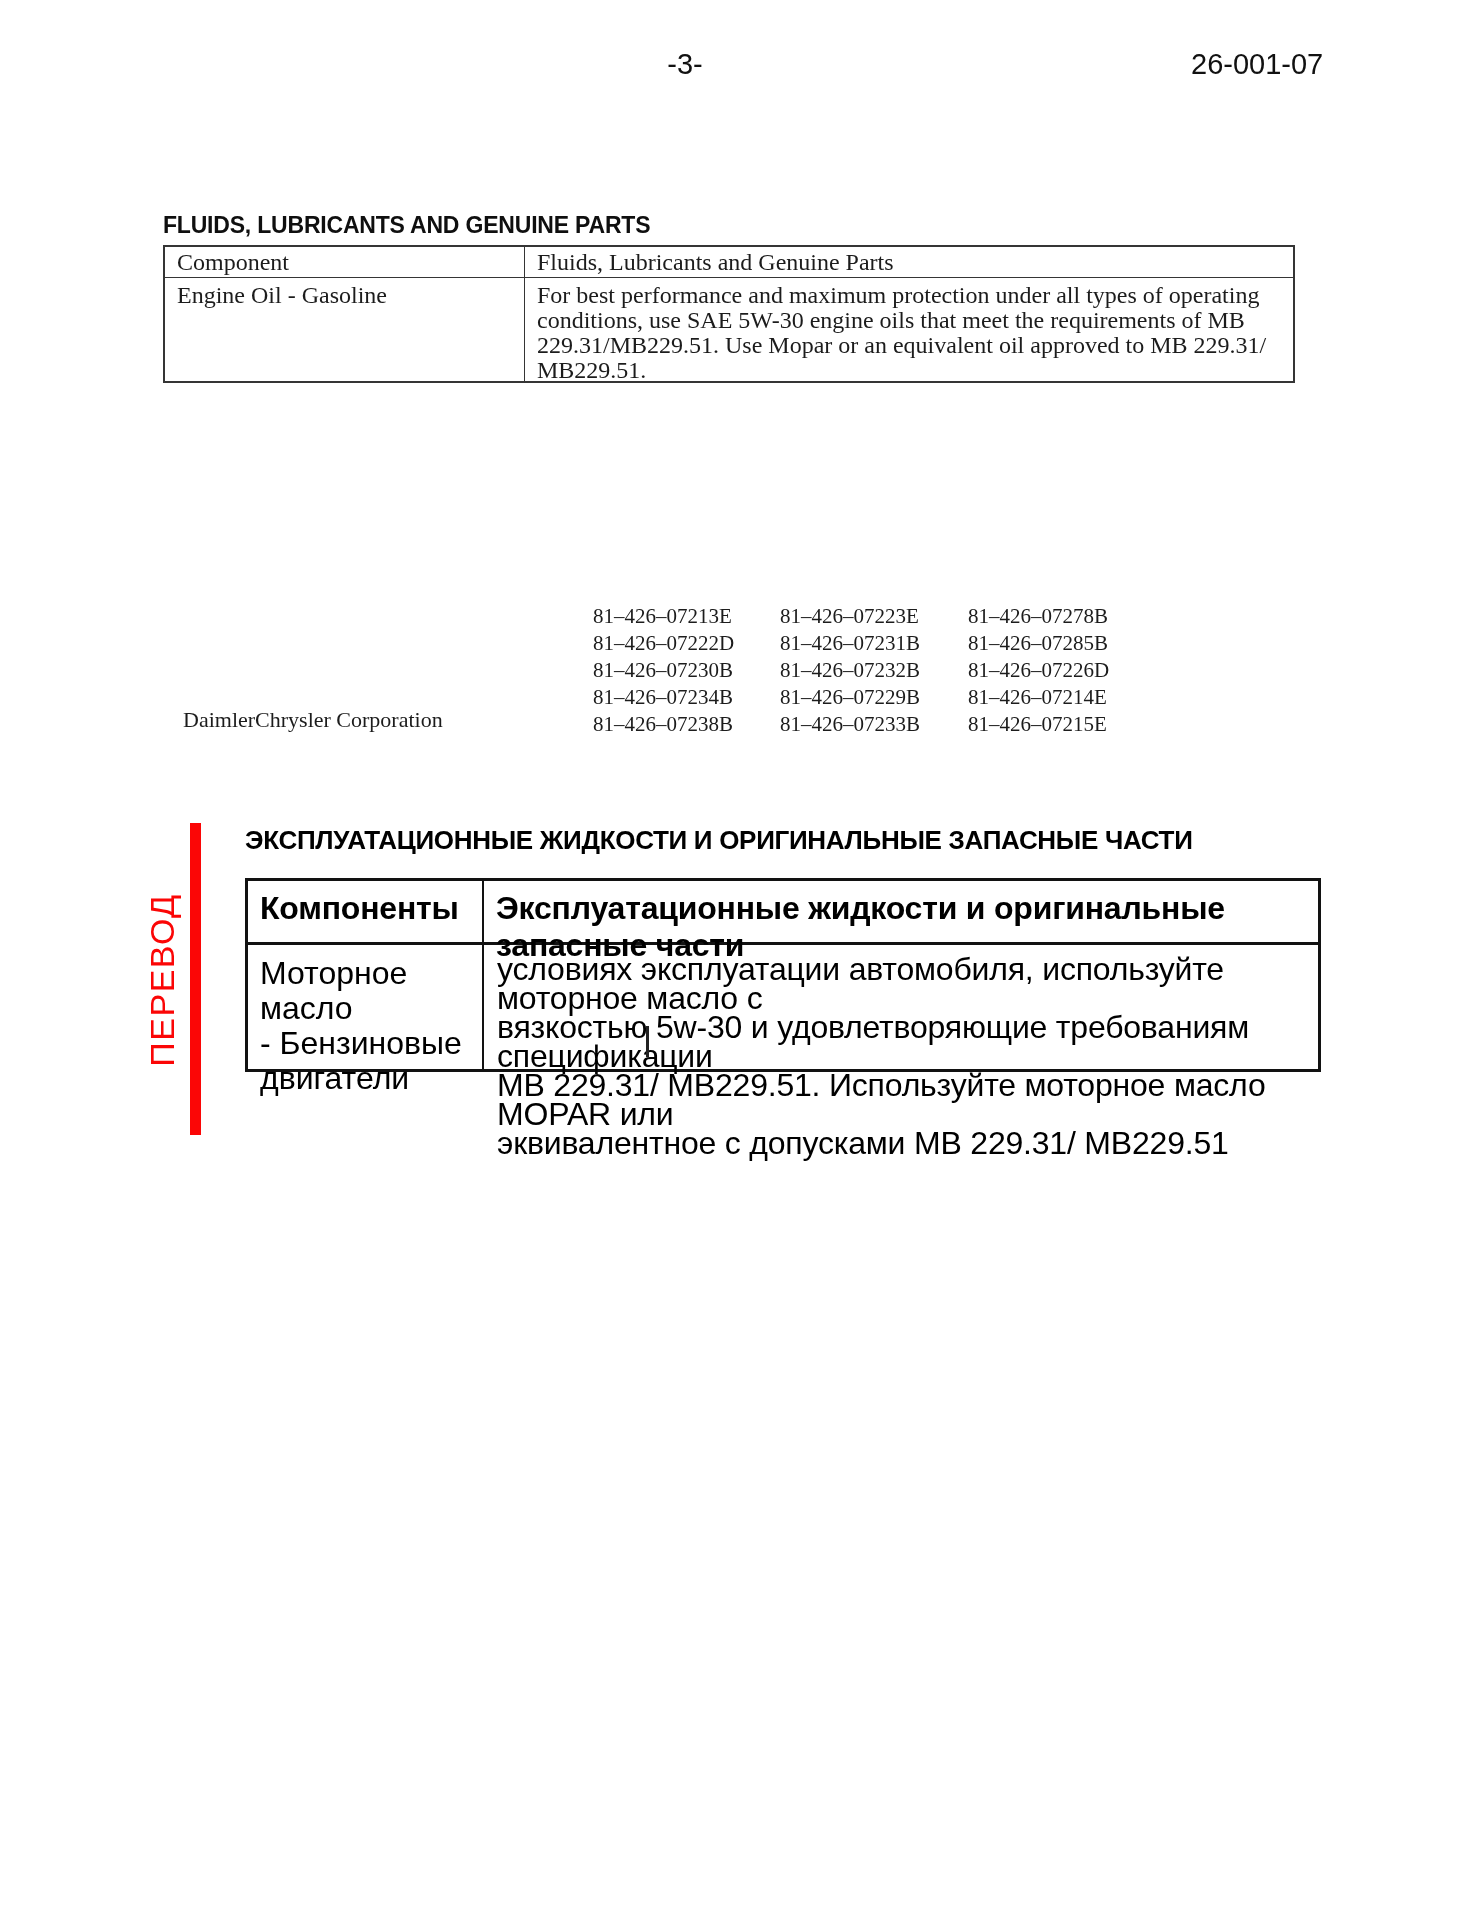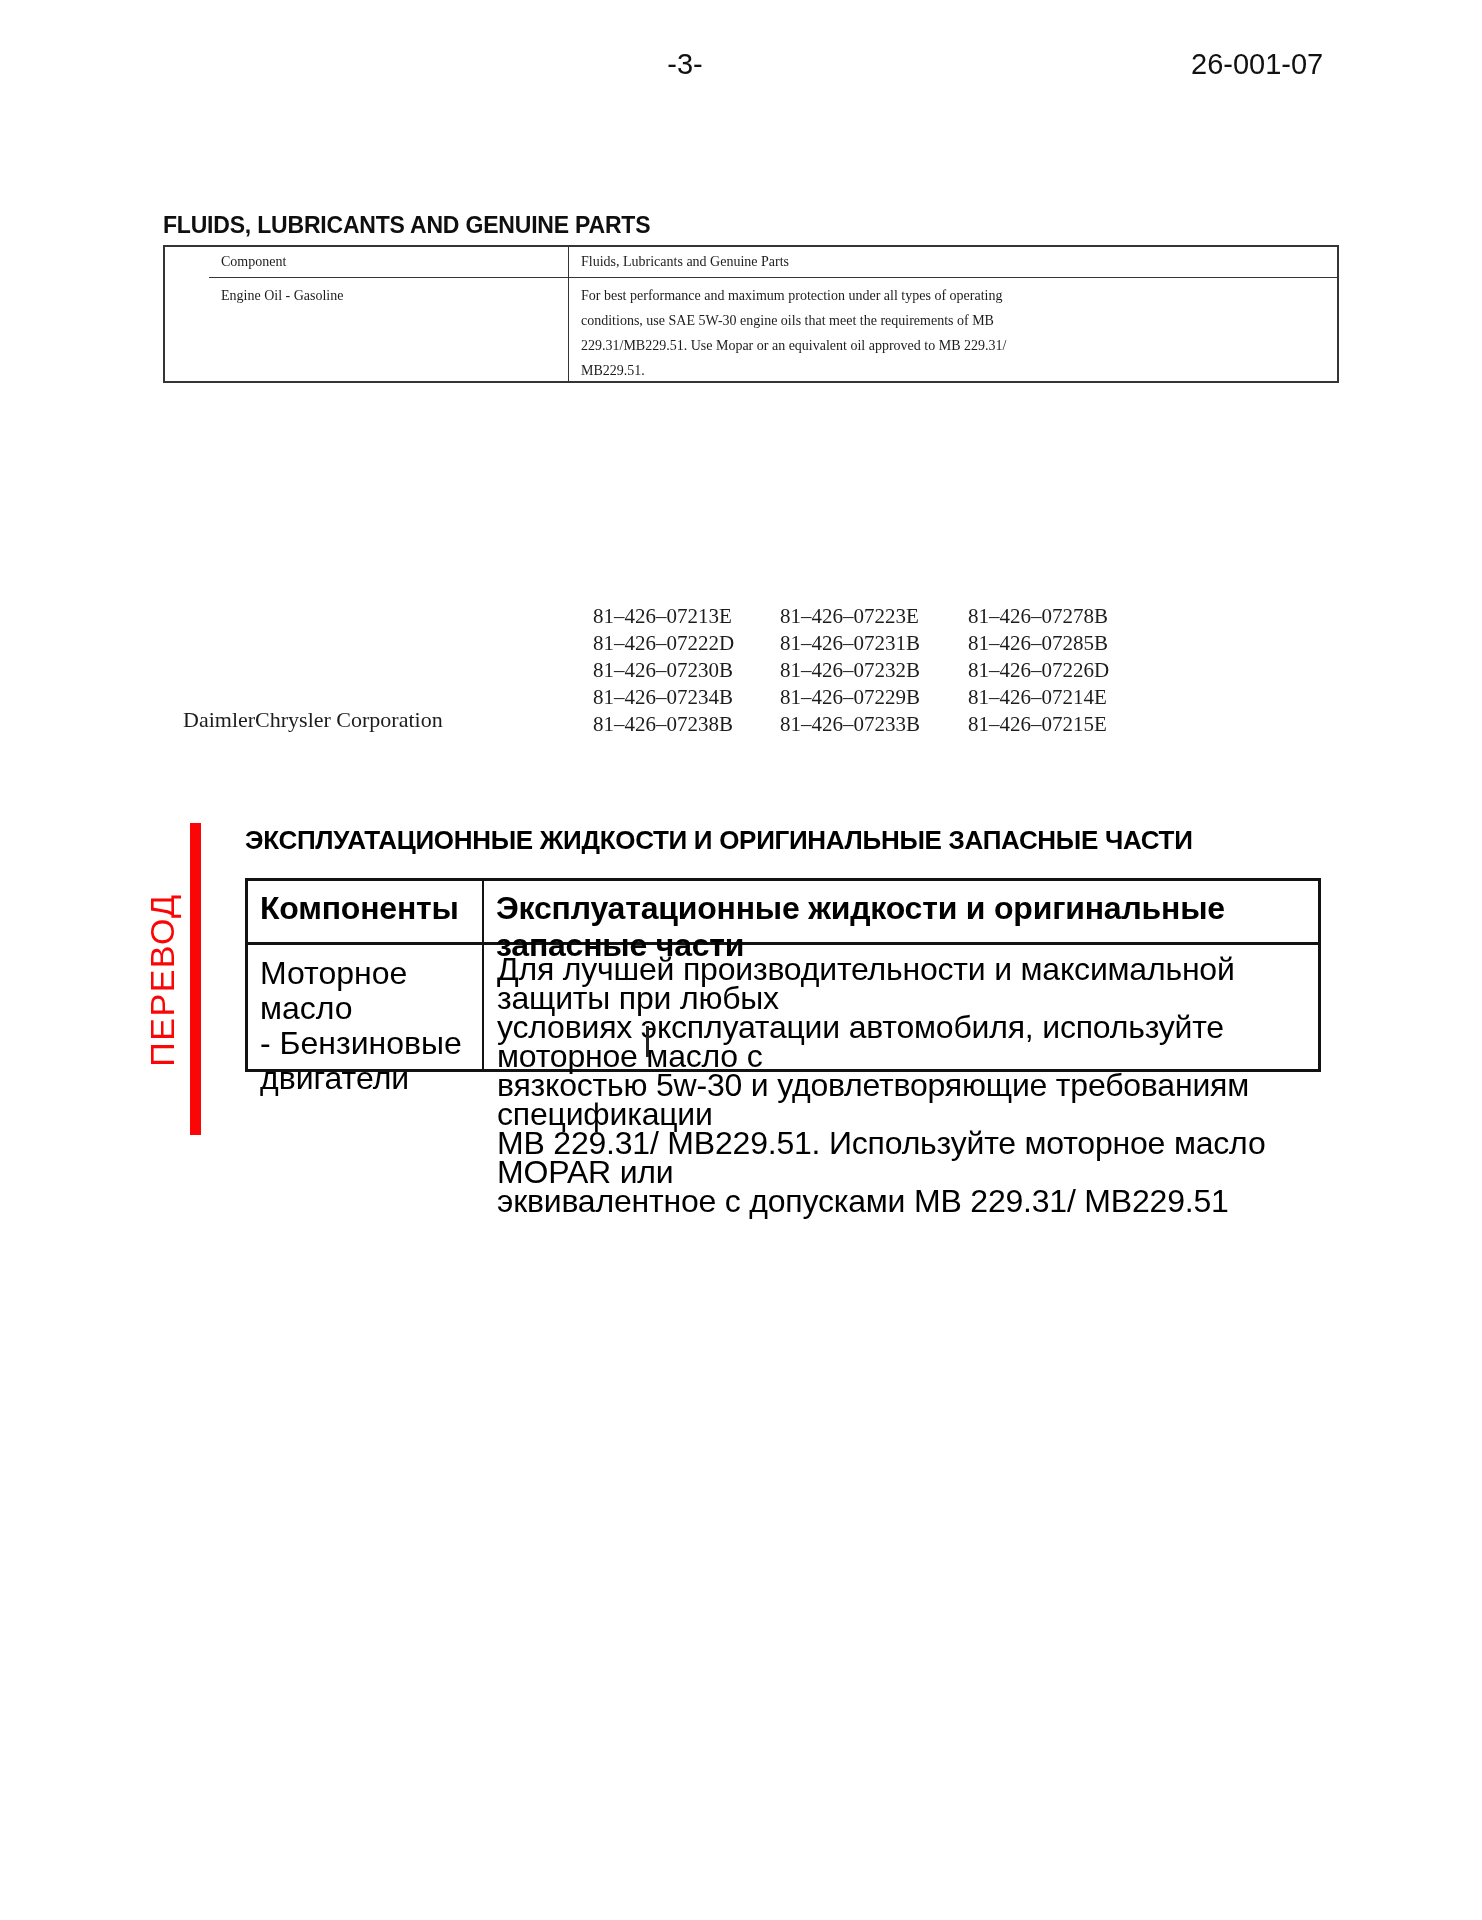--- a/index.html
+++ b/index.html
@@ -10,21 +10,21 @@
   
   .pg-num{left:655px;top:48px;width:60px;text-align:center;
           font-family:"Liberation Sans",sans-serif;font-size:29px;color:#111;}
   .doc-num{left:1191px;top:48px;font-family:"Liberation Sans",sans-serif;font-size:29px;color:#111;}
 
   
   .title-en{left:163px;top:212px;font-family:"Liberation Sans",sans-serif;
             font-weight:bold;font-size:23px;color:#0f0f0f;letter-spacing:-0.2px;}
   .en-table{left:163px;top:245px;width:1128px;border:2px solid #353535;
             display:grid;grid-template-columns:360px 1fr;background:#fff;
-            font-size:14px;color:#1c1c1c;padding-left:44px;}
+            font-size:24px;color:#1c1c1c;}
   .en-table .cell{box-sizing:border-box;padding:0 8px 0 12px;}
   .en-table .c1{border-right:1px solid #353535;}
   .en-table .head{height:31px;border-bottom:1px solid #353535;
                   display:flex;align-items:center;}
   .en-table .body{height:103px;padding-top:5px;line-height:25px;}
   .en-table .body .ln{line-height:25px;}
 
   
   .pn-col{font-size:21px;line-height:27px;color:#1c1c1c;white-space:nowrap;}
   .pn-c1{left:593px;top:603px;}
@@ -108,21 +108,20 @@
 
   <div class="abs ru-table">
     <div class="cell head c1">Компоненты</div>
     <div class="cell head c2">Эксплуатационные жидкости и оригинальные запасные части</div>
     <div class="cell body c1">
       <div>Моторное масло</div>
       <div>- Бензиновые</div>
       <div>двигатели</div>
     </div>
     <div class="cell body c2">
-      <div>Для лучшей производительности и максимальной защиты при любых</div>
       <div>условиях эксплуатации автомобиля, используйте  моторное масло с</div>
       <div>вязкостью 5w-30 и удовлетворяющие требованиям спецификации</div>
       <div>MB 229.31/ MB229.51. Используйте моторное масло MOPAR или</div>
       <div>эквивалентное с допусками MB 229.31/ MB229.51</div>
     </div>
   </div>
 
   <div class="abs caret"></div>
 
 </div>

